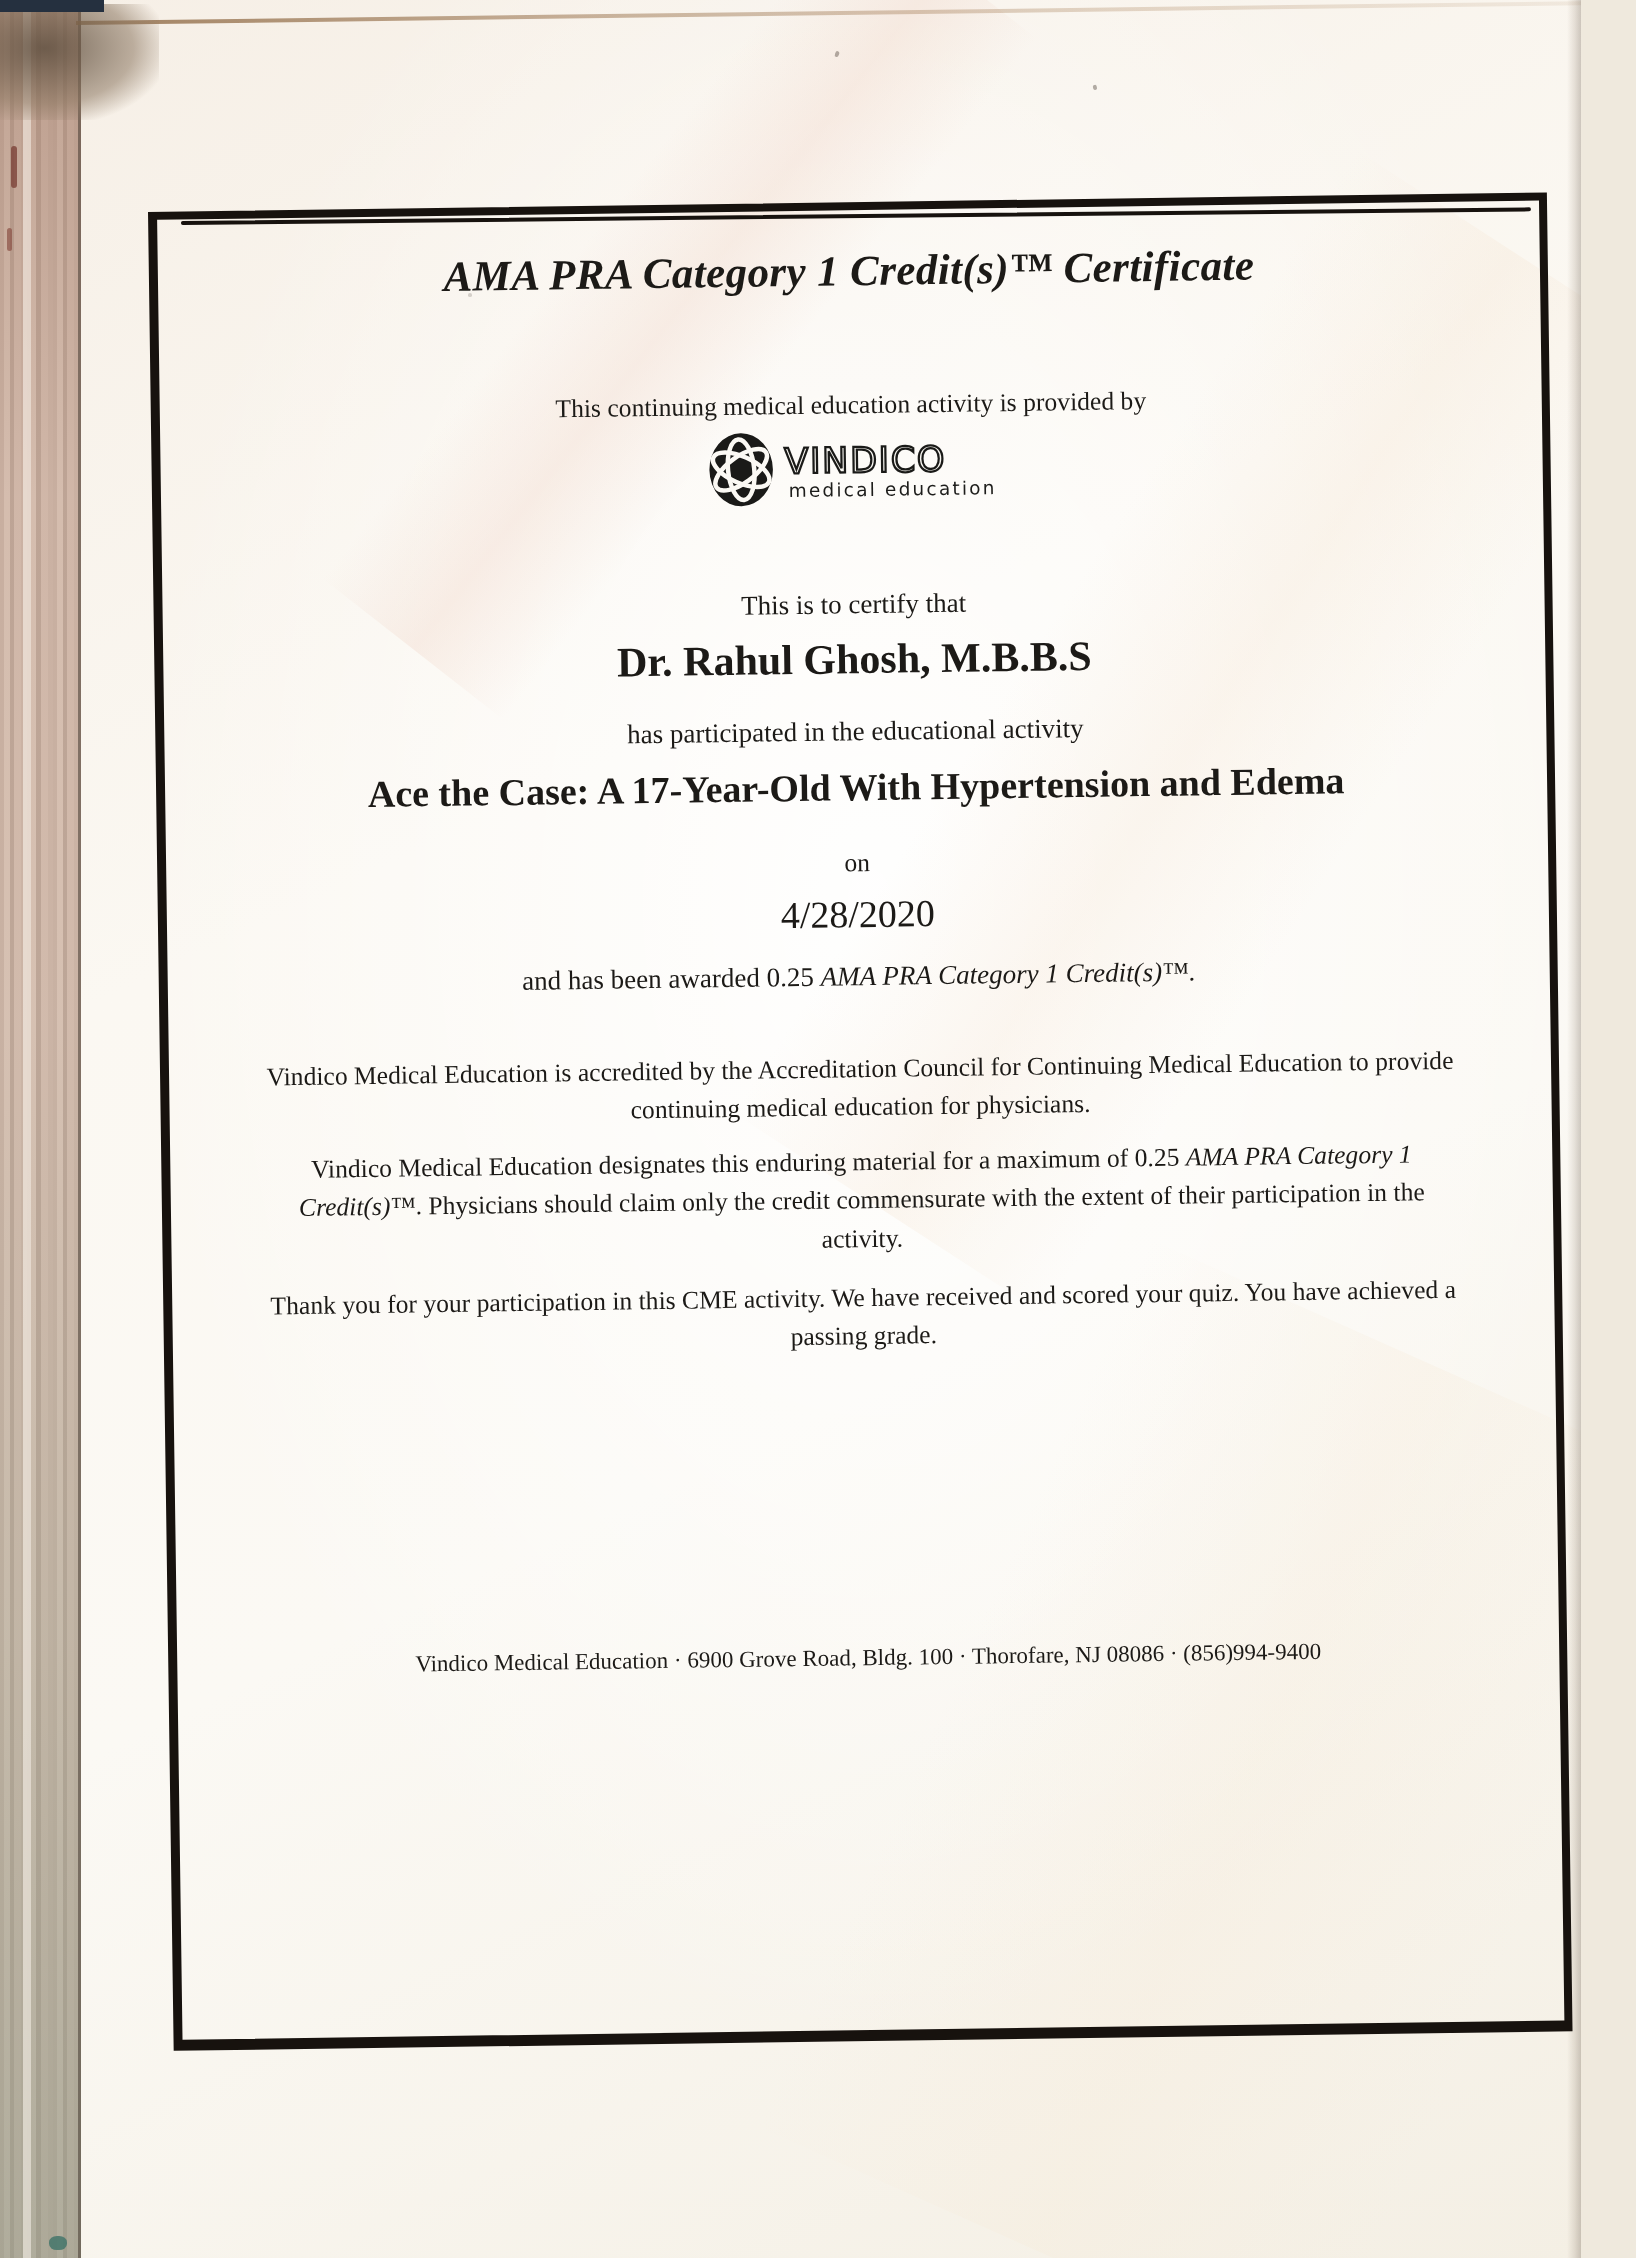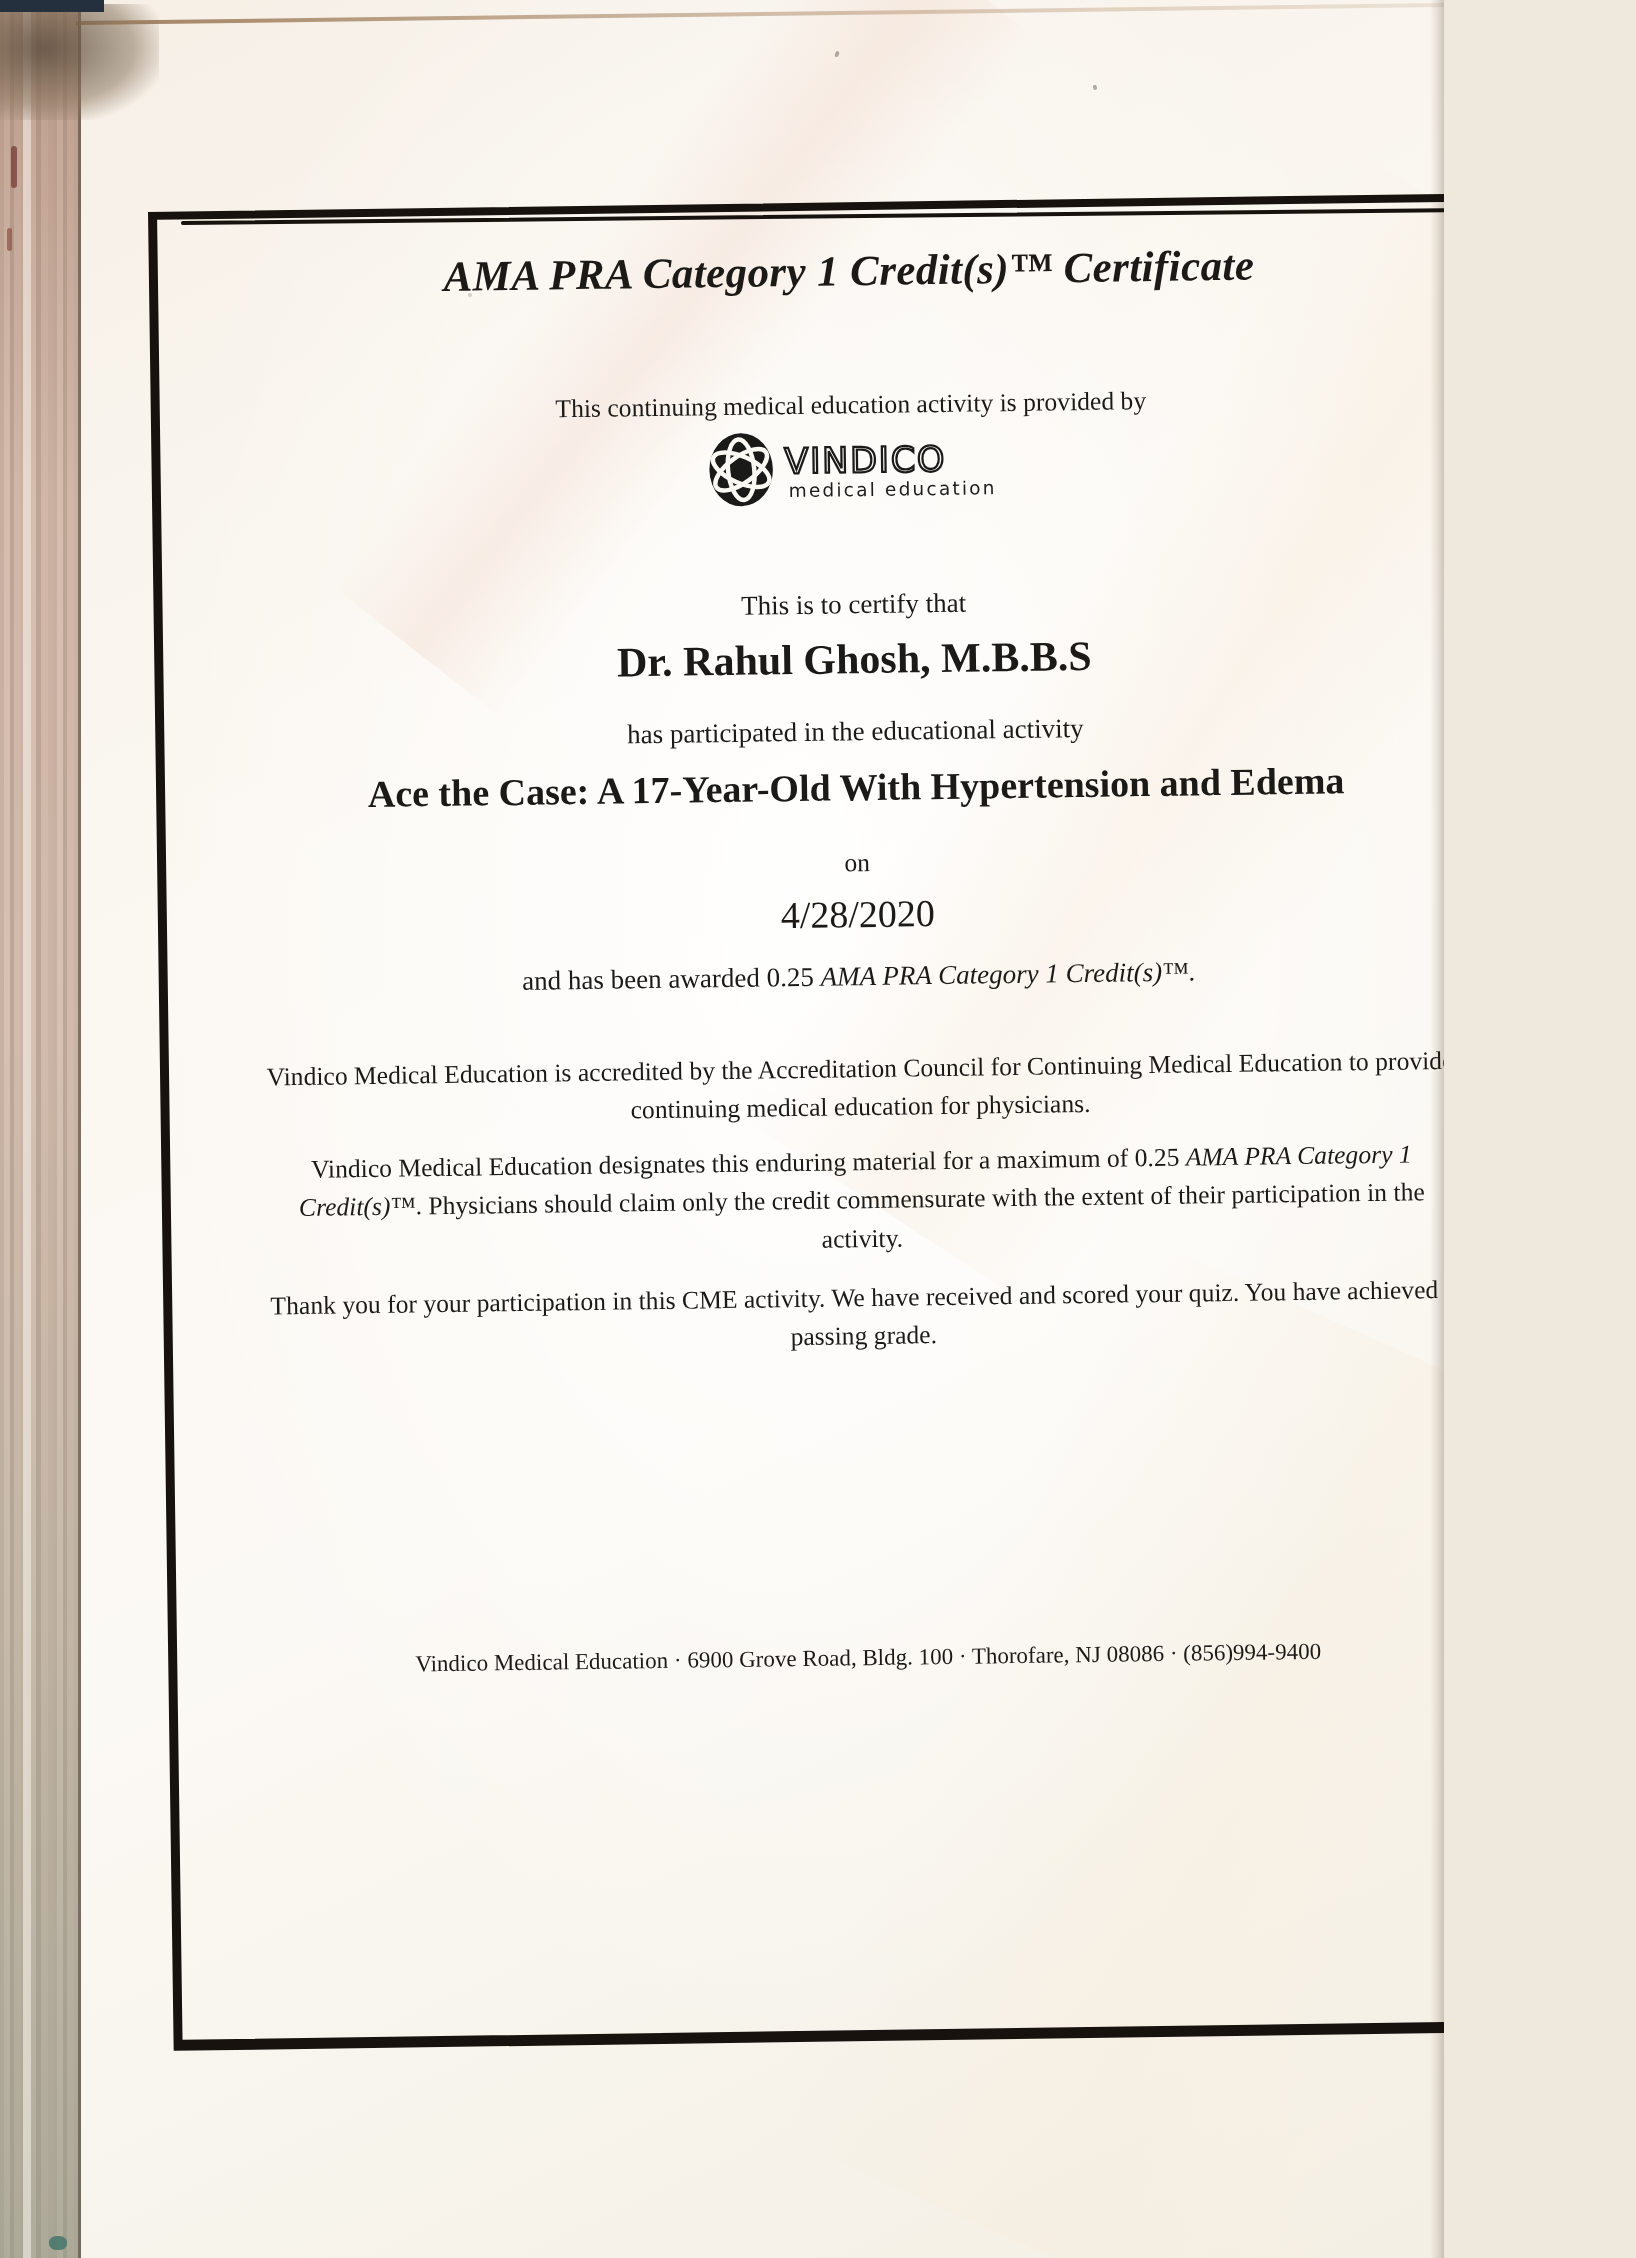--- a/index.html
+++ b/index.html
@@ -2,25 +2,24 @@
 <html style="font-size:14px"><head>
 <meta charset="utf-8">
 <style>
   html,body{margin:0;padding:0;}
   body{
     width:1637px;height:2258px;
     font-family:"Liberation Serif", serif;
     background:#efe9dd;
   }
   .canvas{
-    position:relative;width:1412px;height:2258px;overflow:hidden;
+    position:relative;width:1581px;height:2258px;overflow:hidden;
     background:
       radial-gradient(ellipse at 55% 40%, rgba(255,255,255,.9) 0%, rgba(255,255,255,0) 60%),
       linear-gradient(155deg, #f6efe6 0%, #fbf8f2 35%, #fbf9f4 60%, #f4efe4 100%);
-    padding-left: 32px;
   }
 
   
   .spine{
     position:absolute;left:0;top:0;width:81px;height:2258px;
     background:
       linear-gradient(180deg, rgba(167,130,112,.55) 0%, rgba(198,168,152,.35) 22%,
         rgba(199,176,160,.30) 45%, rgba(170,170,152,.45) 72%, rgba(148,156,138,.62) 100%),
       repeating-linear-gradient(90deg,#c9b2a4 0 4.4px,#ddc8ba 4.4px 9.7px,#b9a294 9.7px 14px,#d6bfb1 14px 21px,#cdb6a8 21px 26.5px);
   }

